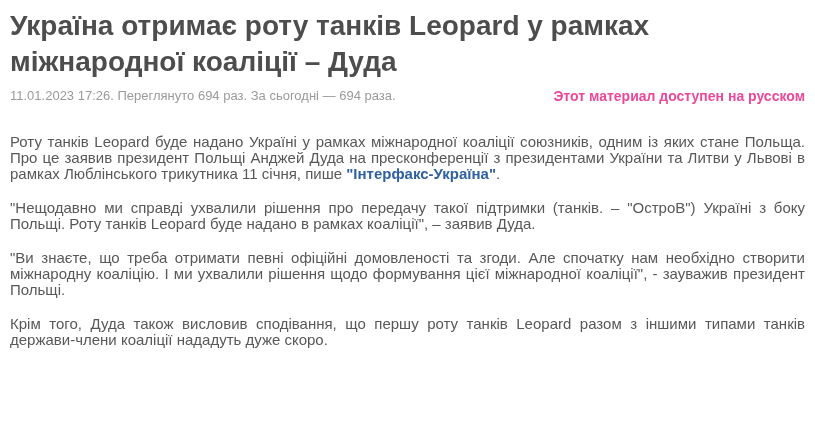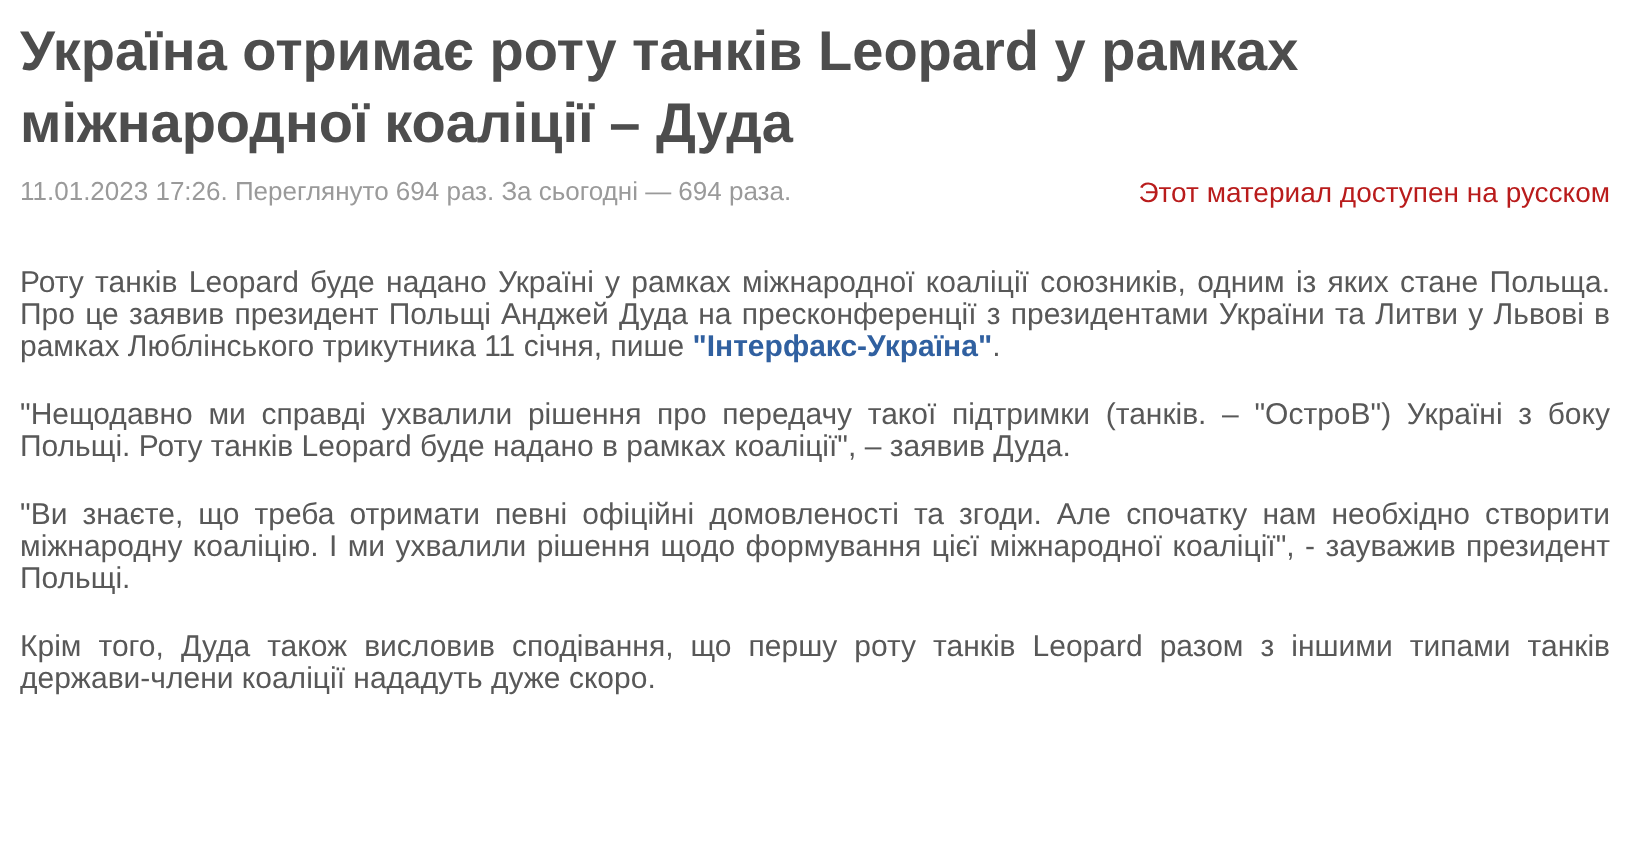--- a/index.html
+++ b/index.html
@@ -28,24 +28,25 @@
     align-items: flex-start;
     margin-bottom: 30px;
   }
   .article-meta {
     font-size: 13px;
     color: #9a9a9a;
     white-space: nowrap;
   }
   .russian-link {
     font-size: 14px;
-    color: #b91c1c;
+    color: #ec4899;
     text-decoration: none;
     white-space: nowrap;
     cursor: pointer;
+    font-weight: bold;
   }
   .article-body p {
     font-size: 15px;
     line-height: 16px;
     color: #585858;
     text-align: justify;
     margin: 0 0 18px 0;
   }
   .source-link {
     color: #3060a0;

